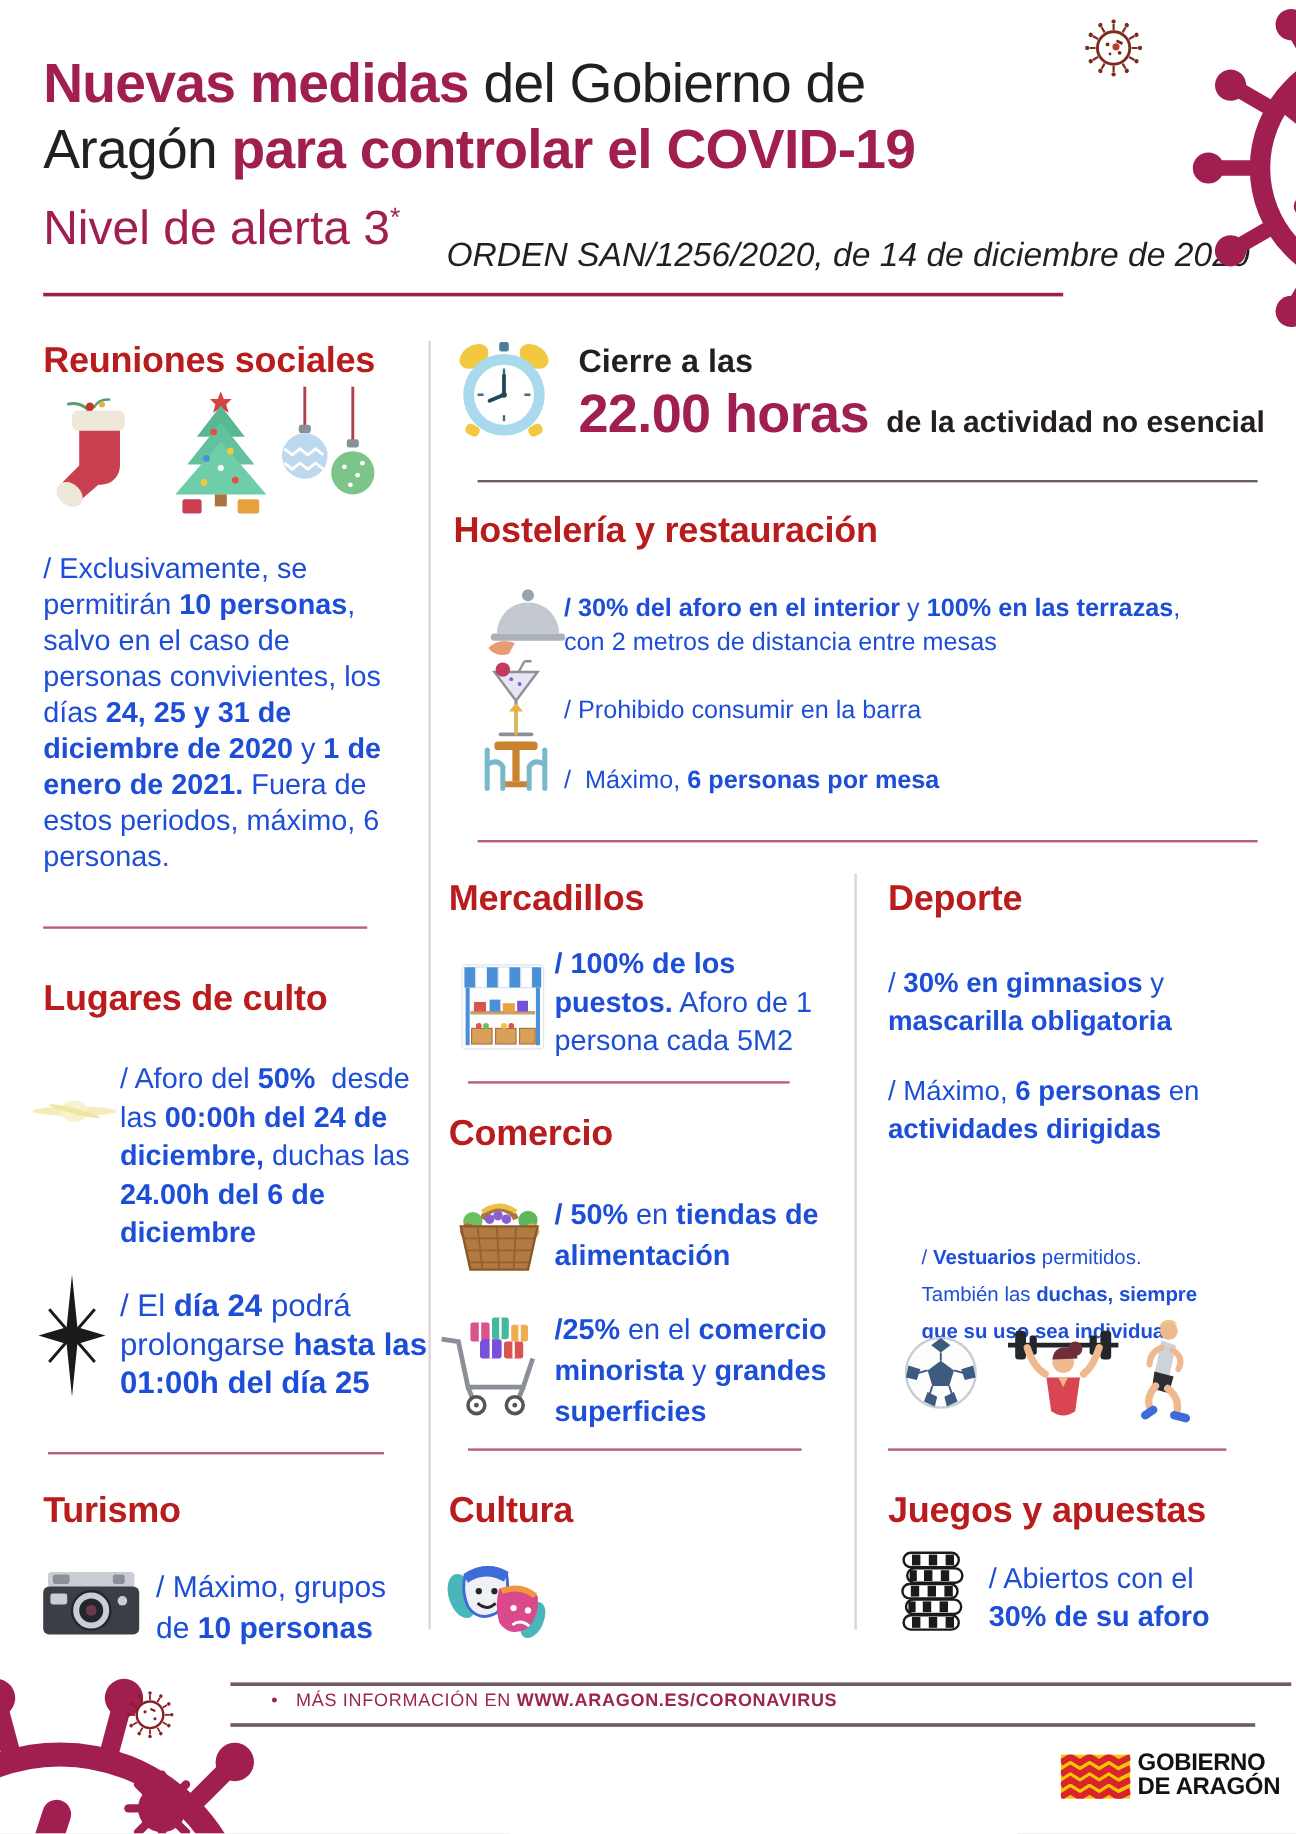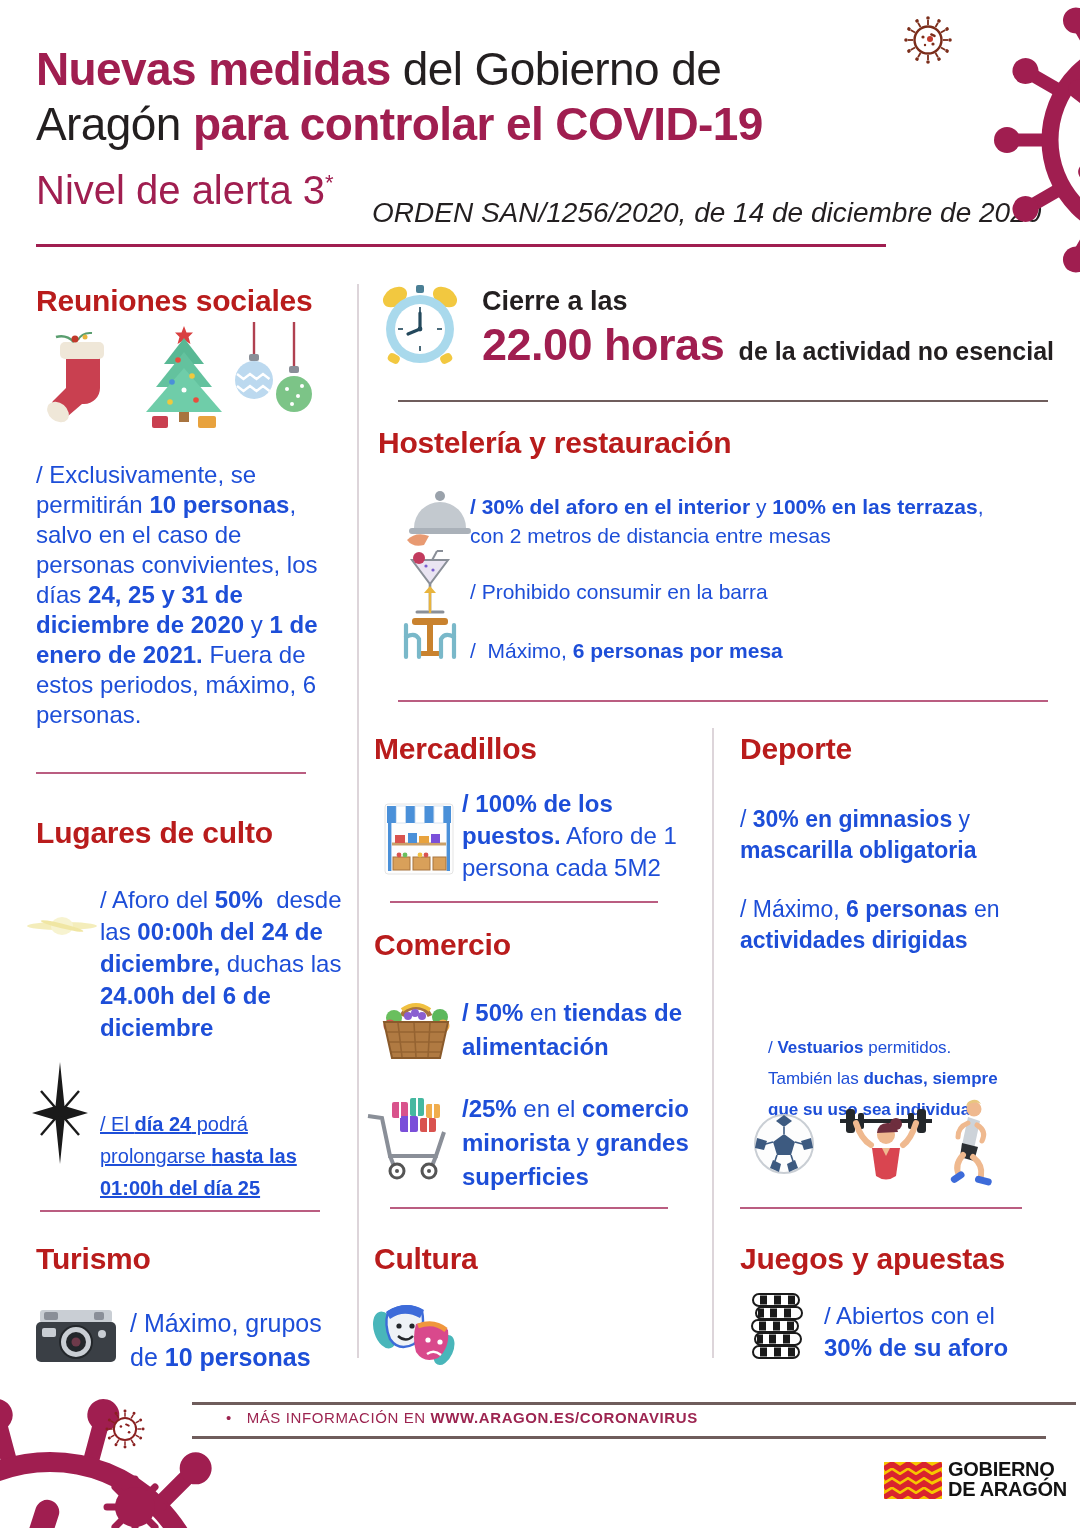--- a/index.html
+++ b/index.html
@@ -252,21 +252,21 @@
 diciembre</span></div>
 
   <span class="icon abs" style="left:28px;top:1060px;">
     <svg width="64" height="106" viewBox="0 0 64 106">
       <path d="M32 2 L36.5 46 L60 53 L36.5 60 L32 104 L27.5 60 L4 53 L27.5 46 Z" fill="#1a1a1a"></path>
       <line x1="13" y1="31" x2="51" y2="75" stroke="#1a1a1a" stroke-width="2.4"></line>
       <line x1="51" y1="31" x2="13" y2="75" stroke="#1a1a1a" stroke-width="2.4"></line>
     </svg>
   </span>
 
-  <div class="abs body" style="left:100px;top:1108px;width:260px;font-size:20px;line-height:32px;text-decoration:underline;"><span>/ El </span><span class="b">día 24</span><span> podrá
+  <div class="abs body" style="left:100px;top:1072px;width:260px;font-size:26px;line-height:32px;"><span>/ El </span><span class="b">día 24</span><span> podrá
 prolongarse </span><span class="b">hasta las
 01:00h del día 25</span></div>
 
   <div class="abs rule" style="left:40px;top:1210px;width:280px;"></div>
 
   <div class="abs h" style="left:36px;top:1242px;">Turismo</div>
 
   <span class="icon abs" style="left:34px;top:1306px;">
     <svg width="84" height="60" viewBox="0 0 84 60">
       <rect x="6" y="4" width="72" height="13" rx="3" fill="#c9ced4"></rect>

